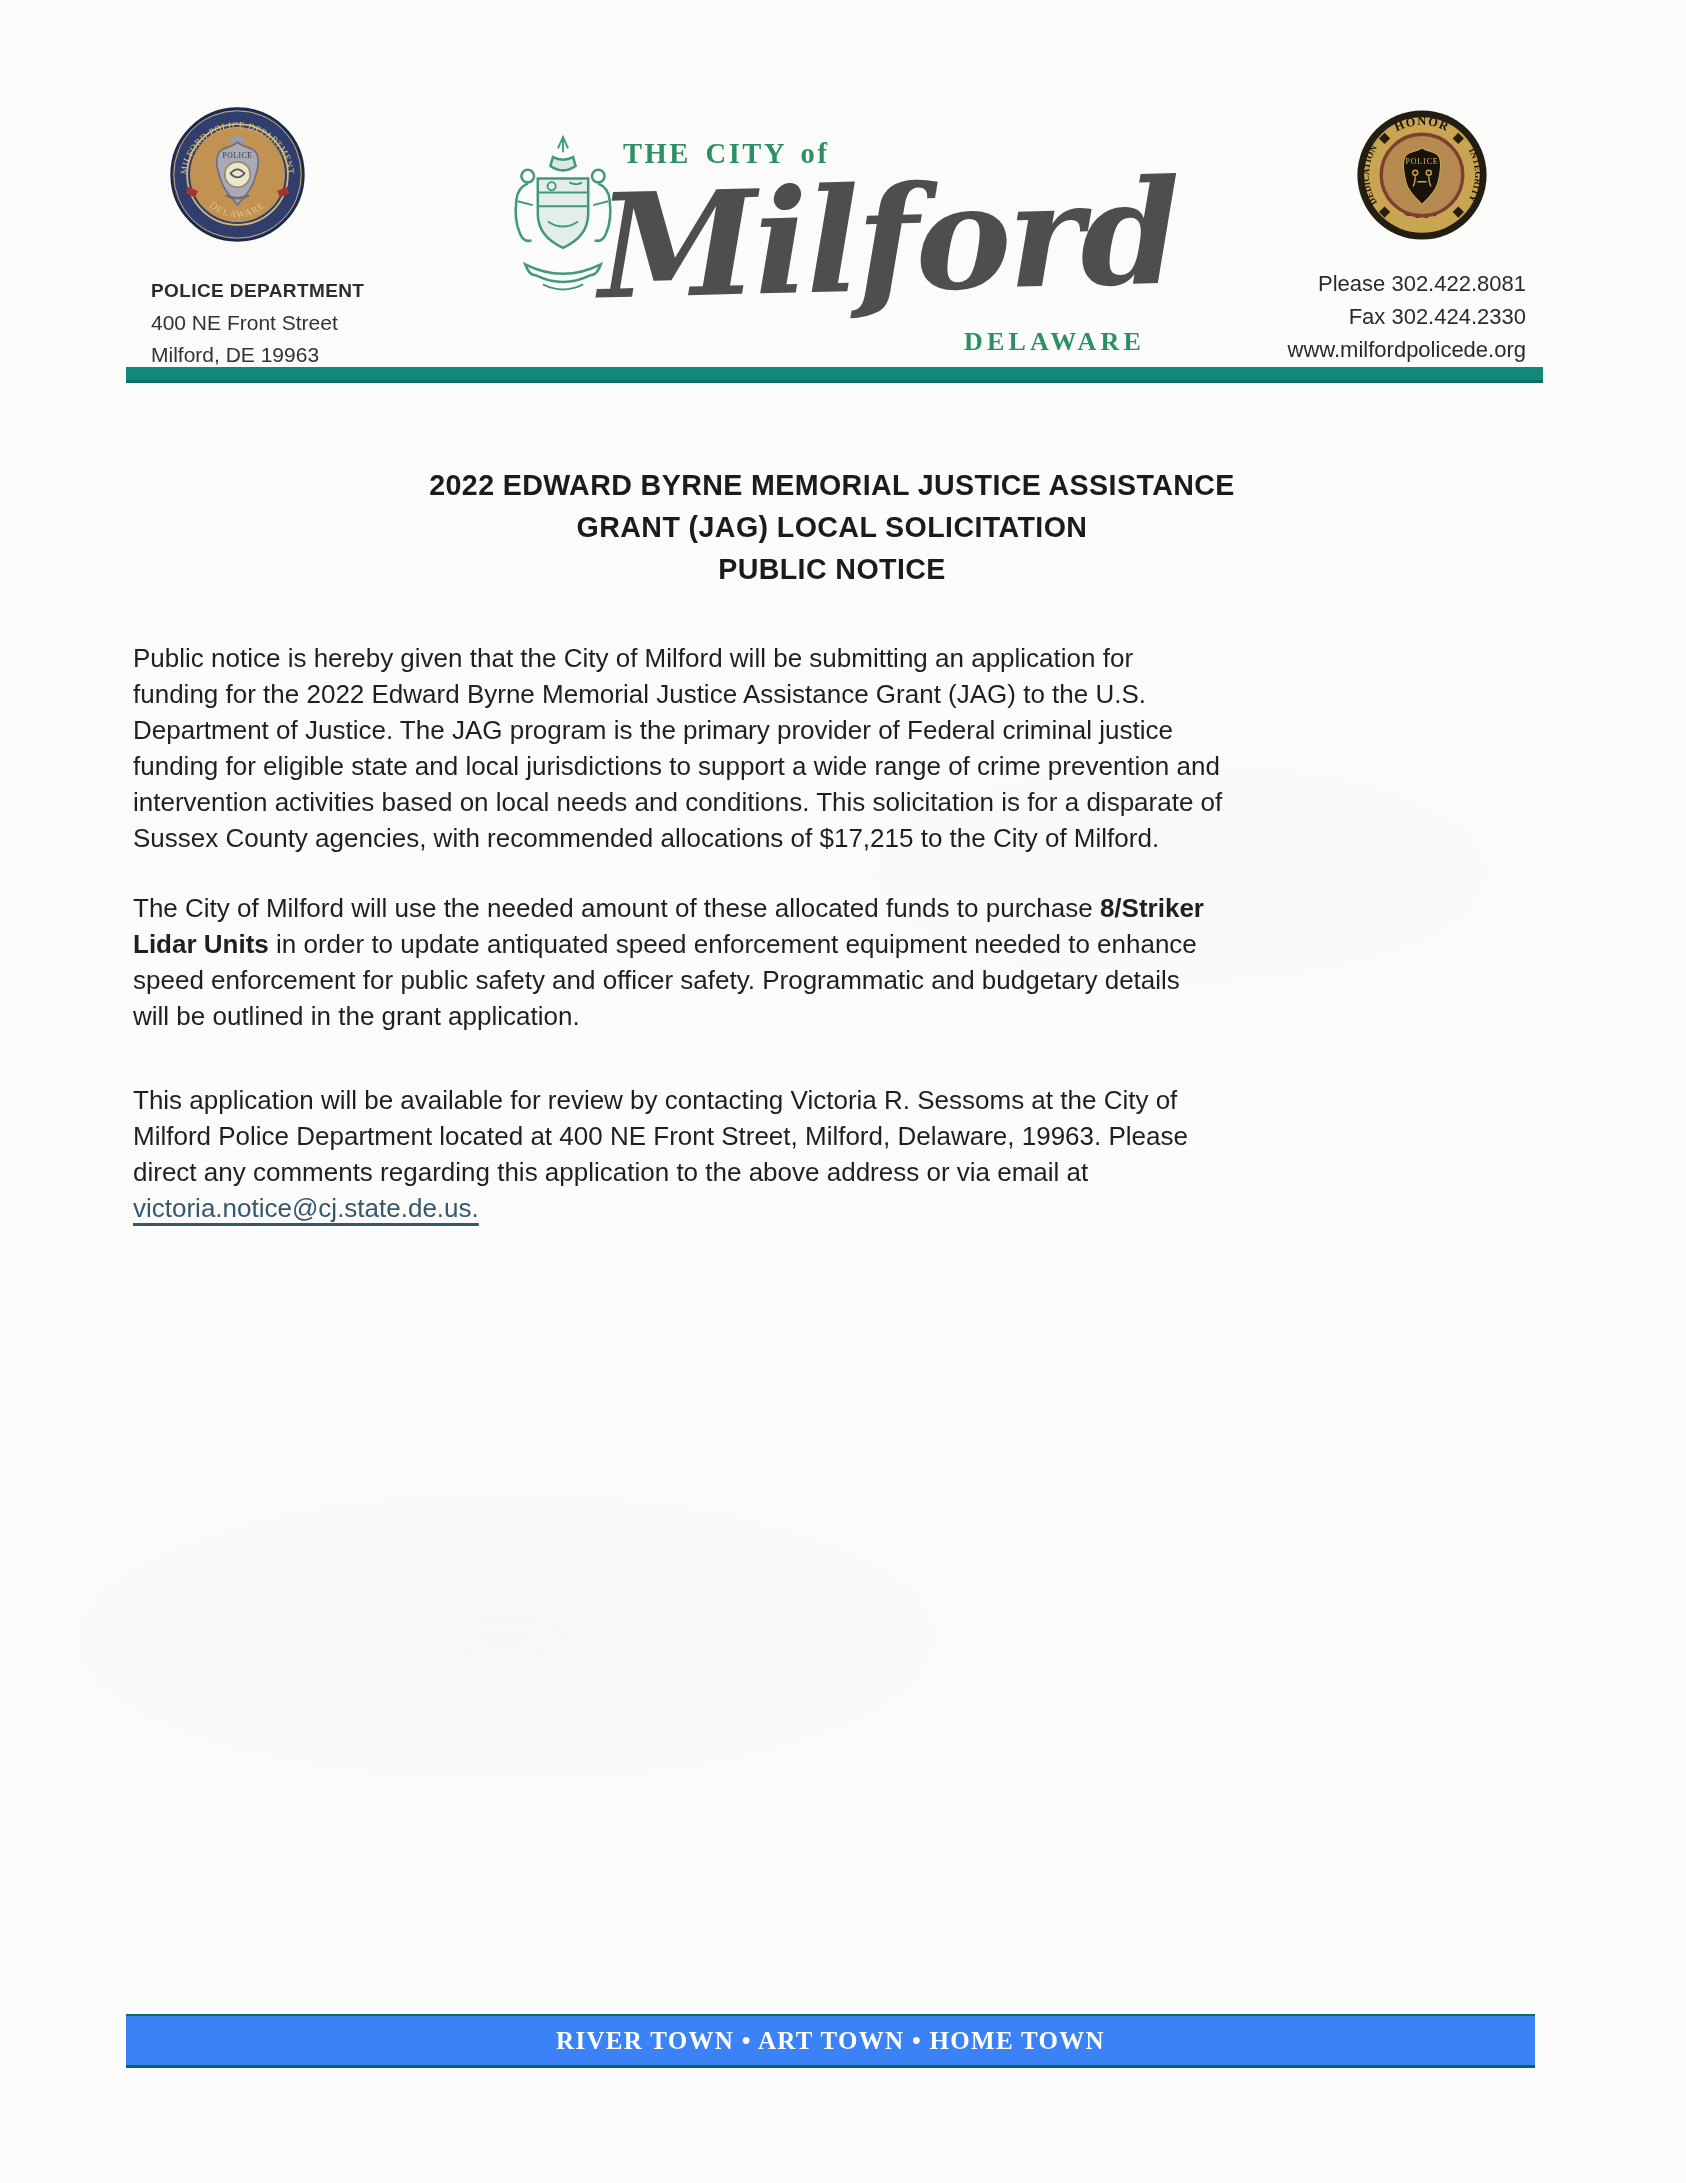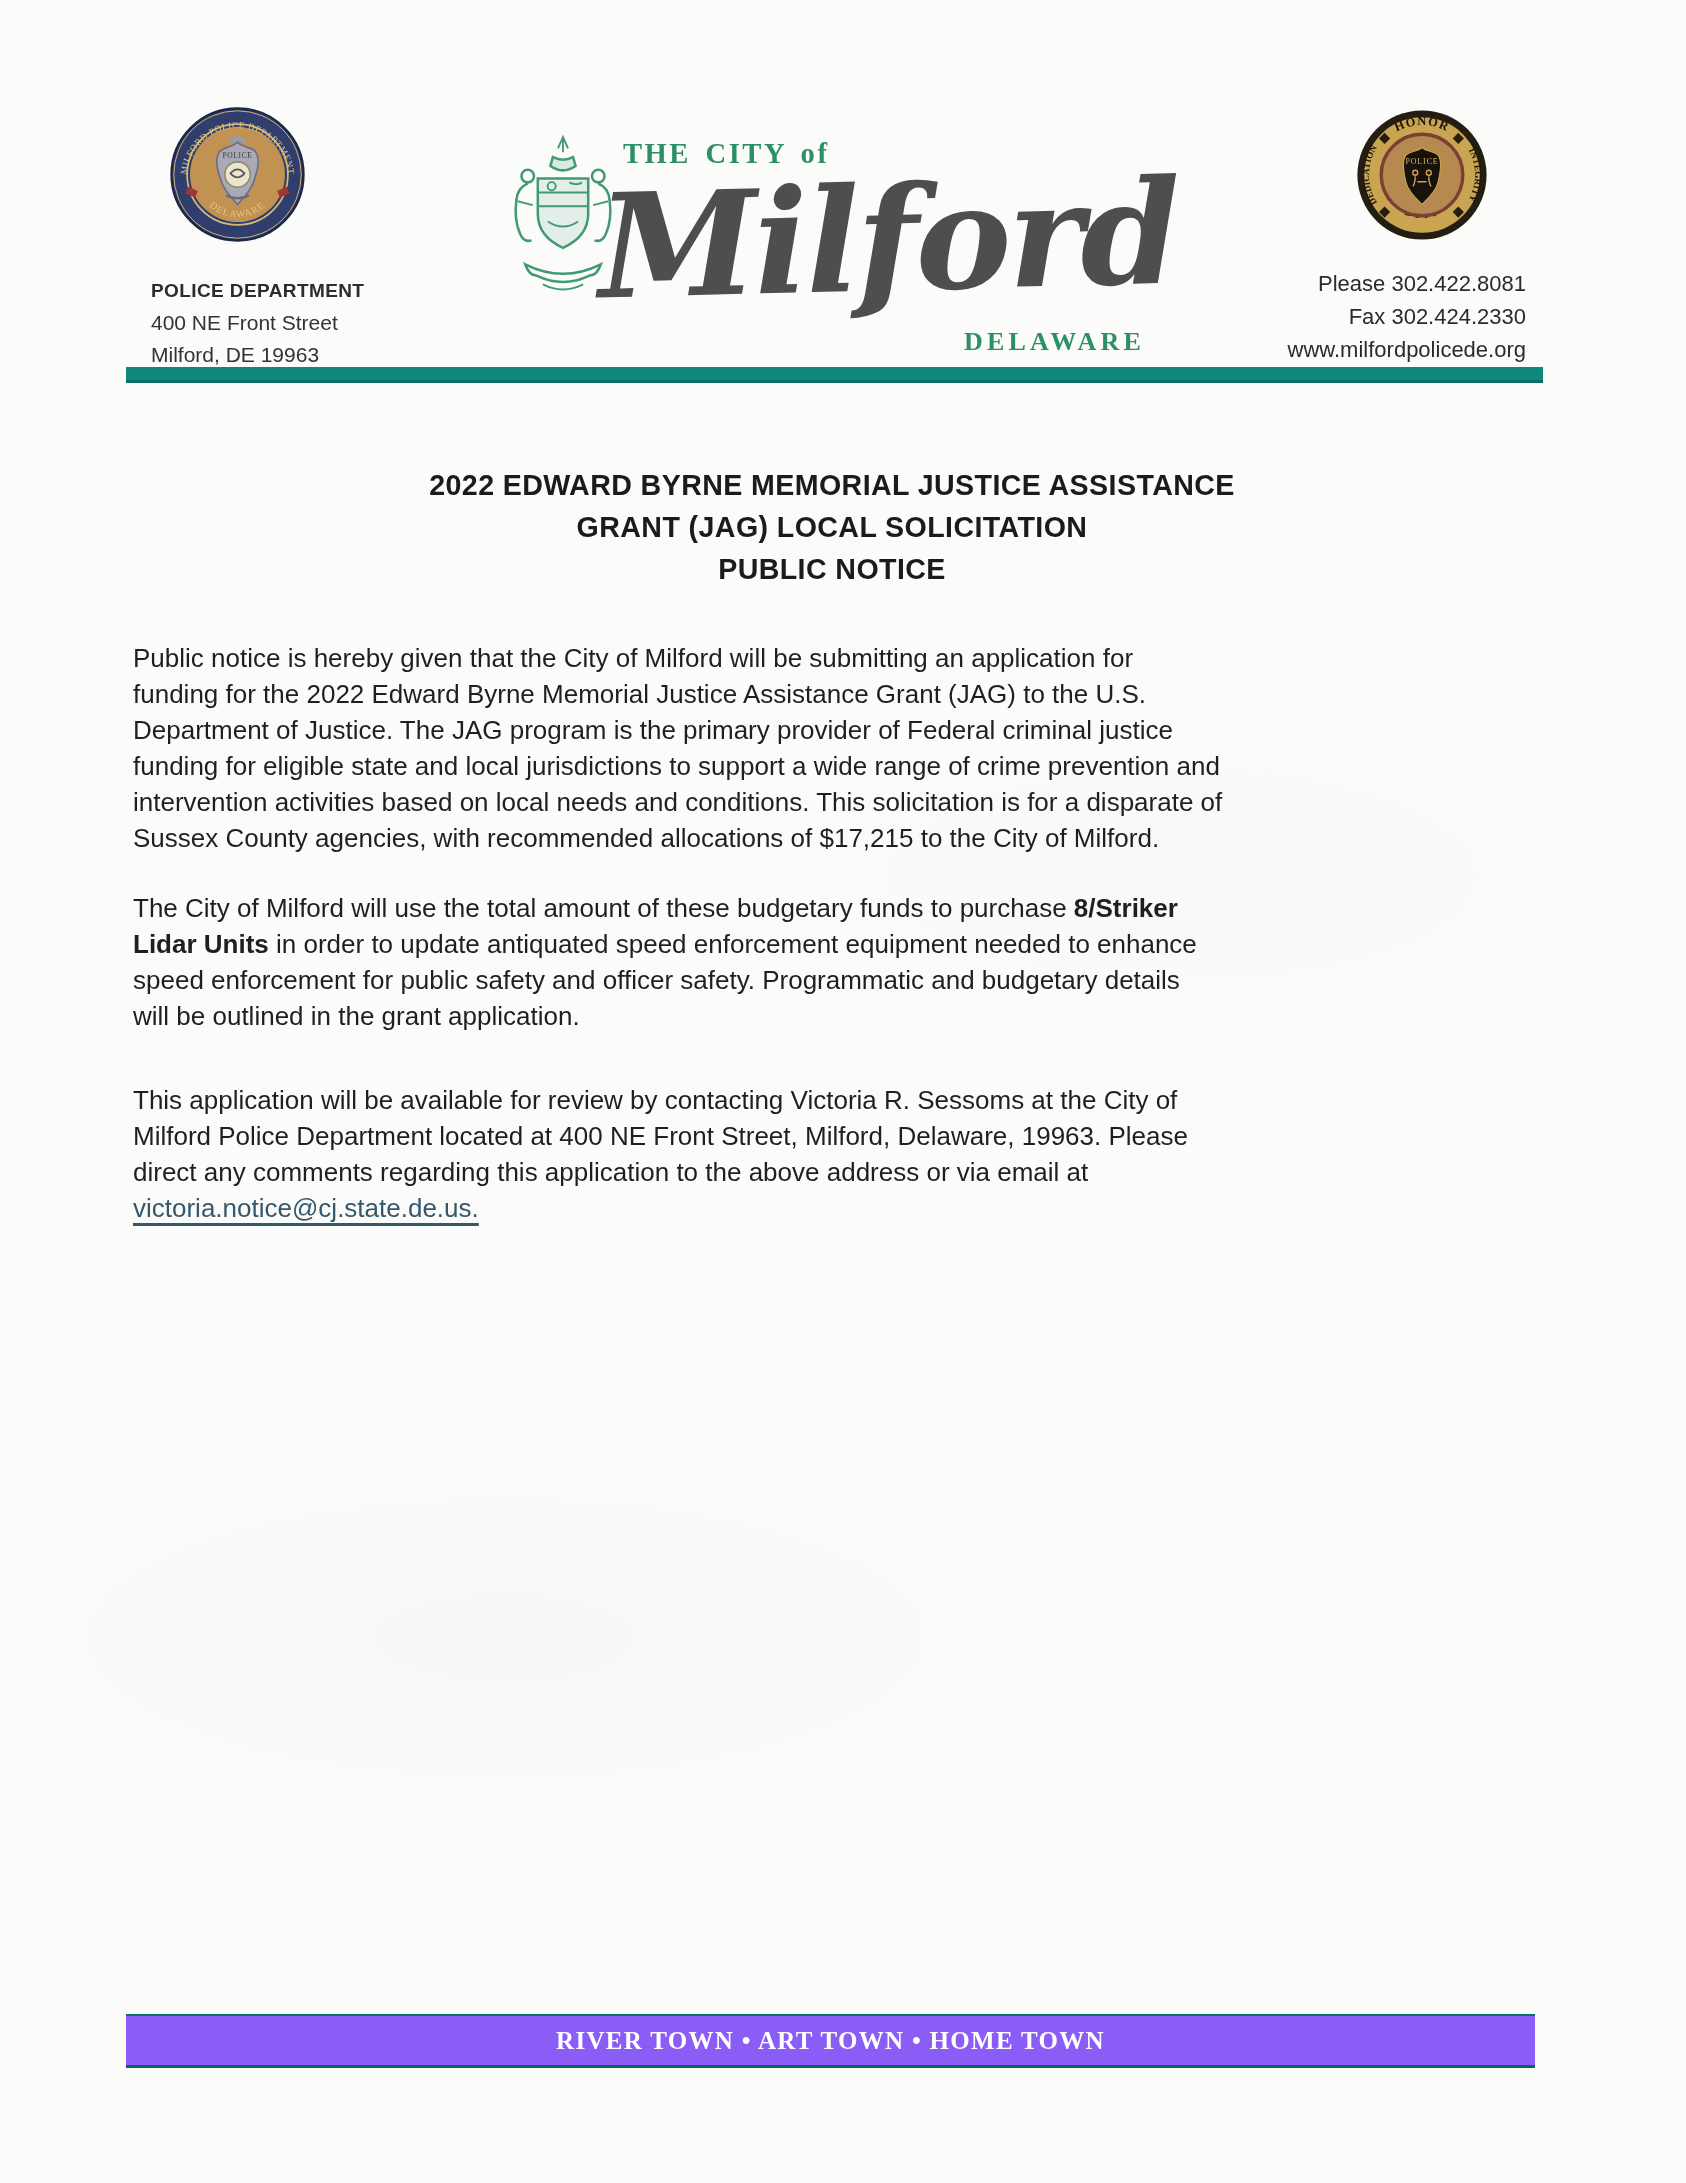--- a/index.html
+++ b/index.html
@@ -33,21 +33,21 @@
   .para{position:absolute;left:133px;width:1453px;font-size:26px;line-height:36px;
     white-space:pre-line;color:#1f1f1f;}
   .para-1{top:640px;}
   .para-2{top:890px;}
   .para-3{top:1082px;}
   .bold-inline{font-weight:bold;}
   .email-link{color:#35586d;text-decoration:underline;text-decoration-thickness:2.5px;
     text-underline-offset:5.9px;cursor:pointer;}
   
   .footer-bar{position:absolute;left:126px;top:2014px;width:1409px;height:54px;
-    box-sizing:border-box;background:#8b5cf6;
+    box-sizing:border-box;background:#3b82f6;
     border-top:2.5px solid #0d6f63;border-bottom:3.4px solid #0c6257;
     display:flex;align-items:center;justify-content:center;}
   .footer-text{color:#ffffff;font-family:"Liberation Serif",serif;font-weight:bold;
     font-size:25px;letter-spacing:1.3px;}
   
   .scan-shade{position:absolute;inset:0;pointer-events:none;
     background:
       radial-gradient(ellipse 756px 252px at 30% 75%, rgba(0,0,0,0.015), transparent 70%),
       radial-gradient(ellipse 588px 210px at 70% 40%, rgba(0,0,0,0.012), transparent 70%);}
   svg text{font-family:"Liberation Serif",serif;}
@@ -161,21 +161,21 @@
 GRANT (JAG) LOCAL SOLICITATION
 PUBLIC NOTICE</div>
 
   <div class="para para-1">Public notice is hereby given that the City of Milford will be submitting an application for
 funding for the 2022 Edward Byrne Memorial Justice Assistance Grant (JAG) to the U.S.
 Department of Justice. The JAG program is the primary provider of Federal criminal justice
 funding for eligible state and local jurisdictions to support a wide range of crime prevention and
 intervention activities based on local needs and conditions. This solicitation is for a disparate of
 Sussex County agencies, with recommended allocations of $17,215 to the City of Milford.</div>
 
-  <div class="para para-2"><span>The City of Milford will use the total amount of these budgetary funds to purchase </span><span class="bold-inline">8/Striker
+  <div class="para para-2"><span>The City of Milford will use the needed amount of these allocated funds to purchase </span><span class="bold-inline">8/Striker
 Lidar Units</span><span> in order to update antiquated speed enforcement equipment needed to enhance
 speed enforcement for public safety and officer safety. Programmatic and budgetary details
 will be outlined in the grant application.</span></div>
 
   <div class="para para-3"><span>This application will be available for review by contacting Victoria R. Sessoms at the City of
 Milford Police Department located at 400 NE Front Street, Milford, Delaware, 19963.  Please
 direct any comments regarding this application to the above address or via email at
 </span><a class="email-link">victoria.notice@cj.state.de.us.</a></div>
 
   <div class="footer-bar">

